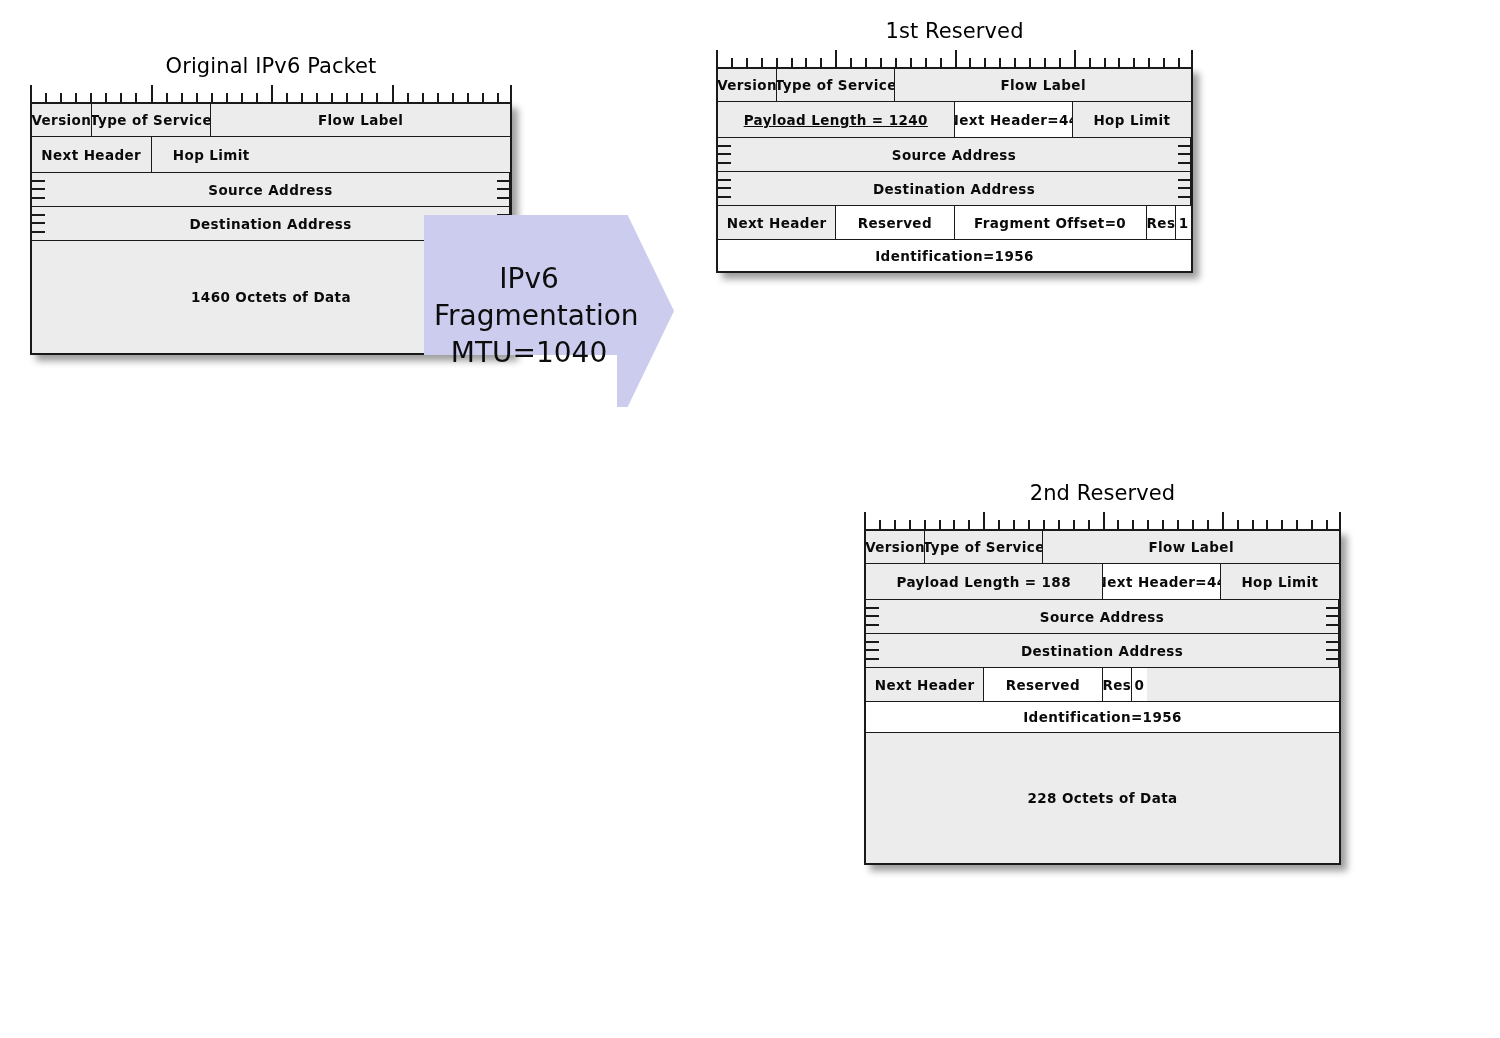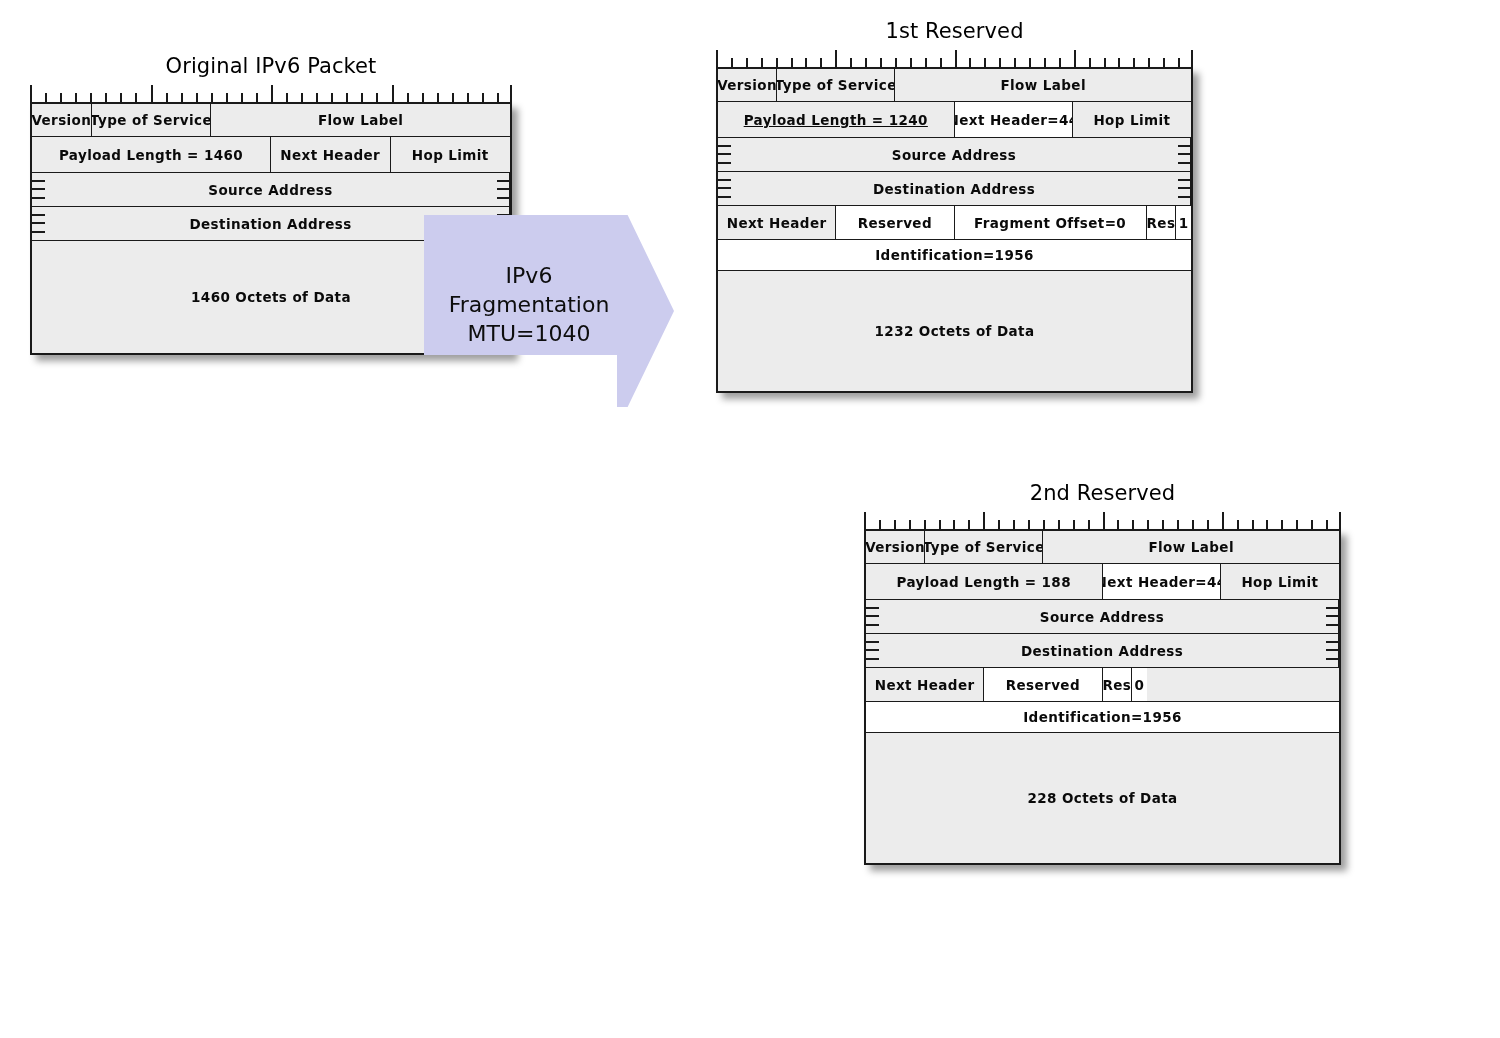--- a/index.html
+++ b/index.html
@@ -120,21 +120,21 @@
     height: 192px;
   }
   .arrow-svg { display: block; }
   .arrow-label {
     position: absolute;
     left: 10px;
     top: 46px;
     width: 190px;
     text-align: center;
     font-family: "DejaVu Sans", sans-serif;
-    font-size: 22px;
+    font-size: 28px;
     color: #0d0d0d;
     line-height: 1.32;
     pointer-events: none;
   }
 </style>
 </head>
 <body>
 
 <div class="packet" id="pkt-original" style="left:30px; top:55px; width:482px;">
   <div class="packet-title">Original IPv6 Packet</div>
@@ -179,23 +179,20 @@
           <span>Version</span>
         </div>
         <div class="cell" style="width: 25%;">
           <span>Type of Service</span>
         </div>
         <div class="cell" style="width: 62.5%;">
           <span>Flow Label</span>
         </div>
       </div>
       <div class="row" style="height: 36px;">
-        <div class="cell" style="width: 50%;">
-          <span>Payload Length = 1460</span>
-        </div>
         <div class="cell" style="width: 25%;">
           <span>Next Header</span>
         </div>
         <div class="cell" style="width: 25%;">
           <span>Hop Limit</span>
         </div>
       </div>
       <div class="row addr" style="height: 34px;">
         <div class="cell" style="width: 100%;">
           <span>Source Address</span>
@@ -349,25 +346,20 @@
         </div>
         <div class="cell white" style="width: 3.125%;">
           <span>1</span>
         </div>
       </div>
       <div class="row" style="height: 31px;">
         <div class="cell white" style="width: 100%;">
           <span>Identification=1956</span>
         </div>
       </div>
-      <div class="row data" style="height: 120px;">
-        <div class="cell" style="width: 100%;">
-          <span>1232 Octets of Data</span>
-        </div>
-      </div>
     </div>
 </div>
 
 <div class="packet" id="pkt-frag2" style="left:864px; top:482px; width:477px;">
   <div class="packet-title">2nd Reserved</div>
   <div class="ruler">
       <span class="tick major" style="left: calc(0% + 0px);"></span>
       <span class="tick minor" style="left: calc(3.125% + 0px);"></span>
       <span class="tick minor" style="left: calc(6.25% + 0px);"></span>
       <span class="tick minor" style="left: calc(9.375% + 0px);"></span>

